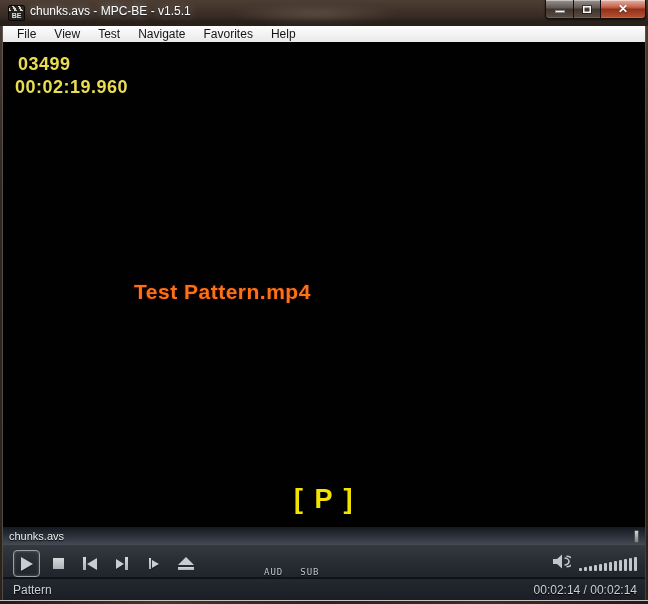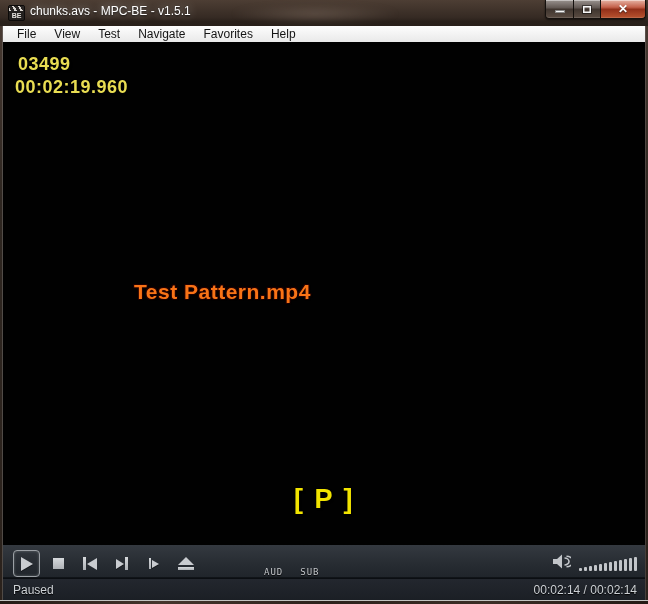--- a/index.html
+++ b/index.html
@@ -151,20 +151,24 @@
     <span class="menu-item">Help</span>
   </div>
 
   <div class="video">
     <div class="osd osd-frame">03499</div>
     <div class="osd osd-time">00:02:19.960</div>
     <div class="osd osd-title">Test Pattern.mp4</div>
     <div class="osd osd-state">[ P ]</div>
   </div>
 
+  <div class="seekbar">
+    <span class="seekbar-label">chunks.avs</span>
+    <div class="seek-thumb"></div>
+  </div>
 
   <div class="controlbar">
     <button class="ctl-btn active">
       <span class="tri-right"></span>
     </button>
     <button class="ctl-btn">
       <span class="sq-stop"></span>
     </button>
     <button class="ctl-btn">
       <span class="icon-row">
@@ -211,20 +215,20 @@
           <div class="vbar" style="height: 10px;"></div>
           <div class="vbar" style="height: 11px;"></div>
           <div class="vbar" style="height: 12px;"></div>
           <div class="vbar" style="height: 13px;"></div>
           <div class="vbar" style="height: 14px;"></div>
         </div>
     </div>
   </div>
 
   <div class="statusbar">
-    <span>Paused</span>
+    <span>Pattern</span>
     <span>00:02:14 / 00:02:14</span>
   </div>
 
   <div class="frame-left"></div>
   <div class="frame-right"></div>
   <div class="frame-bottom"></div>
 </div>
 
 </body></html>

